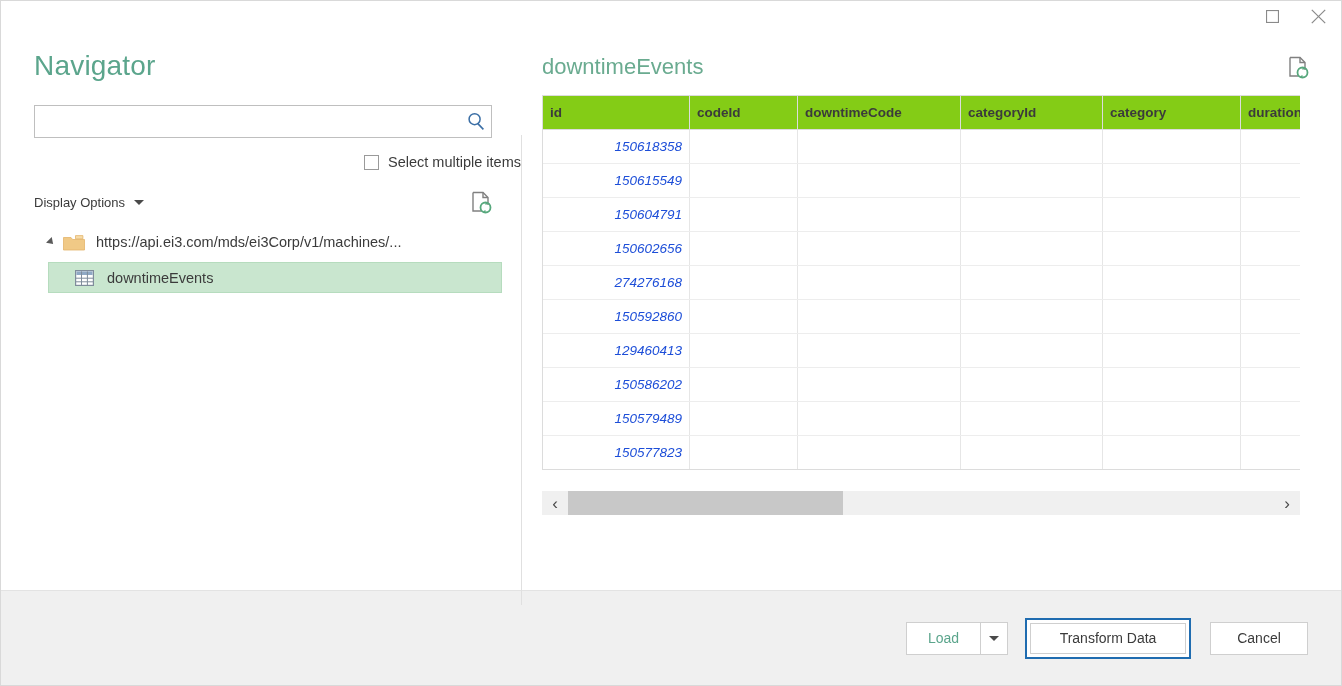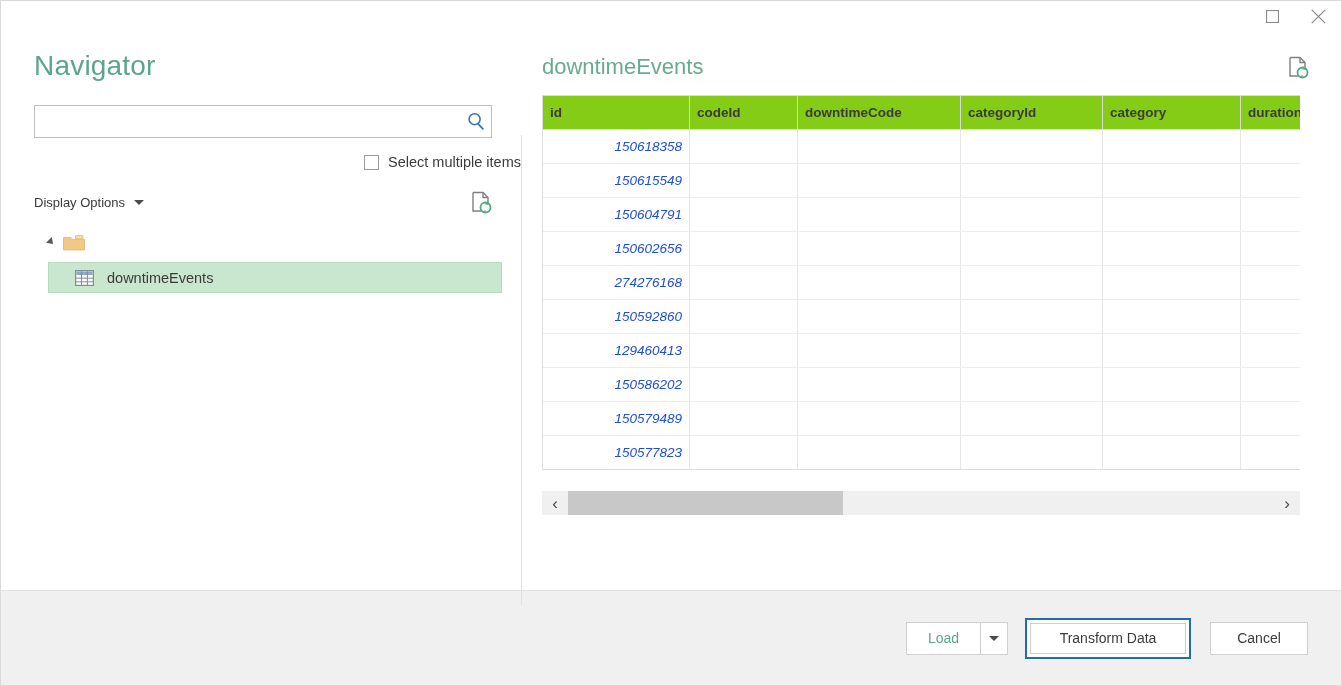--- a/index.html
+++ b/index.html
@@ -423,20 +423,21 @@
         </span>
       </div>
 
       <div class="tree">
         <div class="tree-node-root">
           <span class="tree-expander"></span>
           <svg class="folder-icon" width="22" height="17" viewBox="0 0 22 17">
             <path d="M0.5 3.5 h7.5 l1.6 2 h11.9 v10.5 h-21 z" fill="#f0c986" stroke="#e3b469" stroke-width="0.8"></path>
             <path d="M12.5 1.6 h7.4 v3.2 h-7.4 z" fill="#f7dca8" stroke="#e3b469" stroke-width="0.8"></path>
           </svg>
+          <span class="tree-root-label">https://api.ei3.com/mds/ei3Corp/v1/machines/...</span>
         </div>
         <div class="tree-node-child">
           <svg class="grid-icon" width="19" height="16" viewBox="0 0 19 16">
             <rect x="0.6" y="0.6" width="17.8" height="14.8" fill="#ffffff" stroke="#7f8c9b" stroke-width="1.2"></rect>
             <rect x="1.4" y="1.4" width="16.2" height="3.6" fill="#8fa8c4"></rect>
             <line x1="0.6" y1="8.2" x2="18.4" y2="8.2" stroke="#7f8c9b" stroke-width="1"></line>
             <line x1="0.6" y1="11.8" x2="18.4" y2="11.8" stroke="#7f8c9b" stroke-width="1"></line>
             <line x1="6.5" y1="1.4" x2="6.5" y2="15.4" stroke="#7f8c9b" stroke-width="1"></line>
             <line x1="12.4" y1="1.4" x2="12.4" y2="15.4" stroke="#7f8c9b" stroke-width="1"></line>
           </svg>

